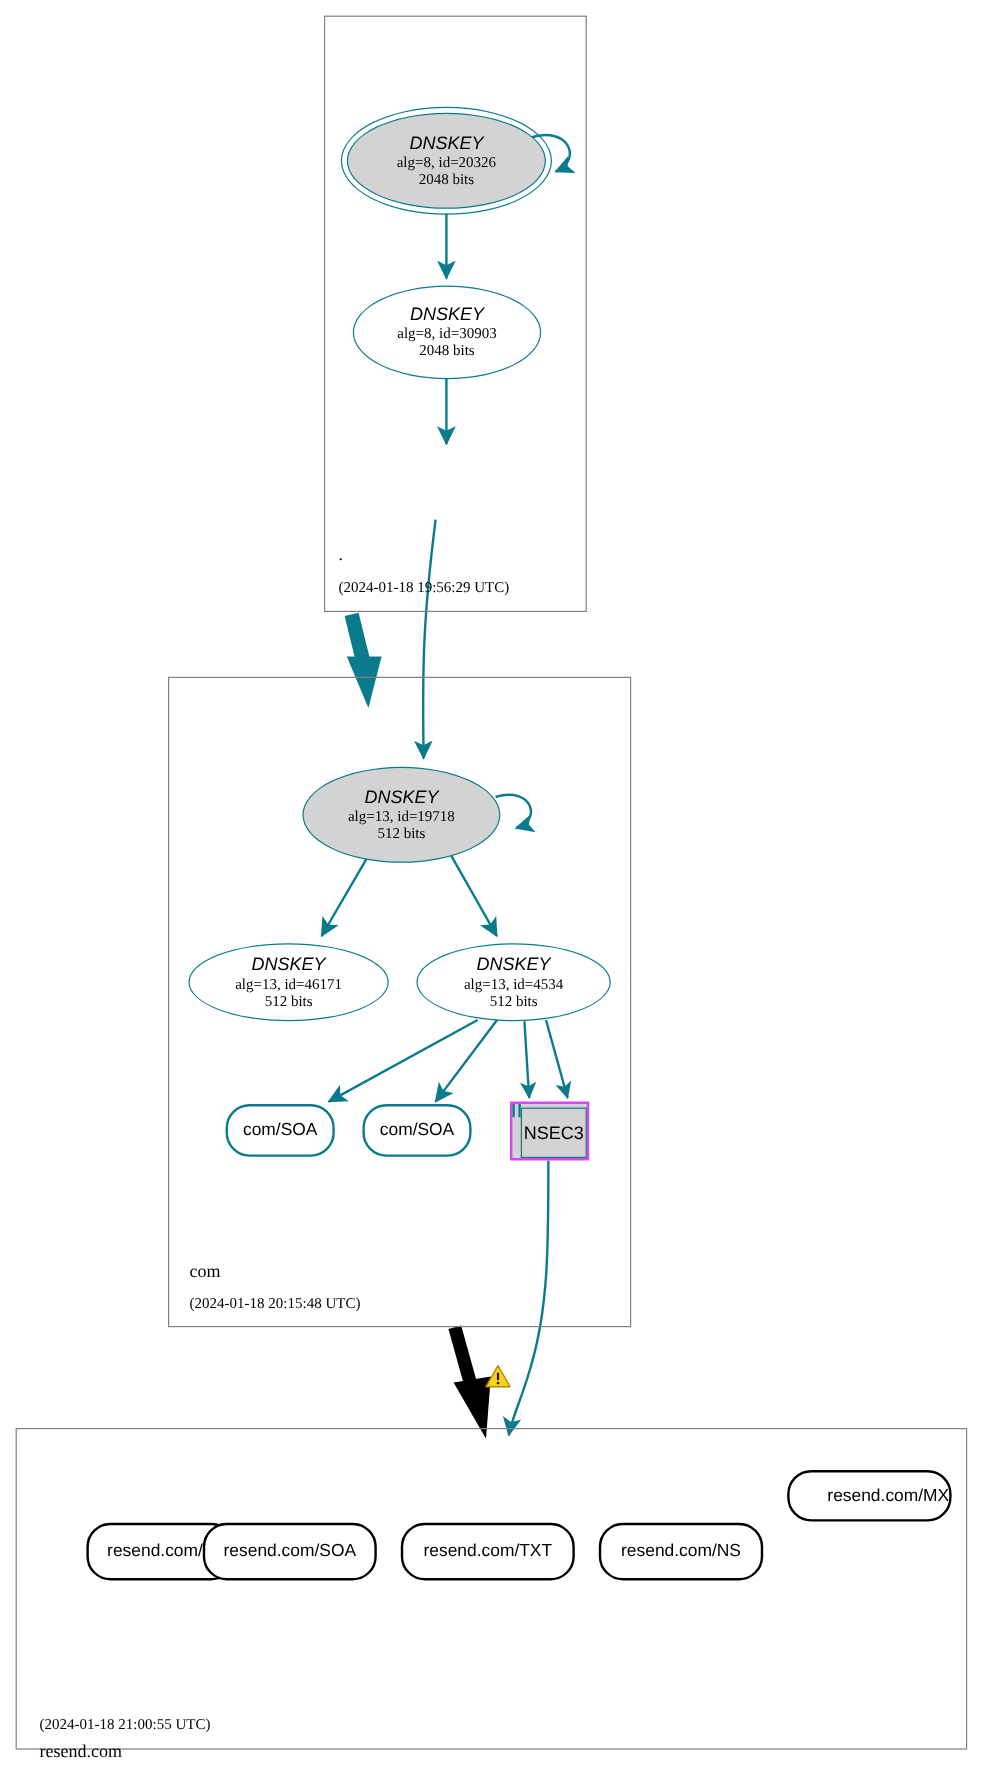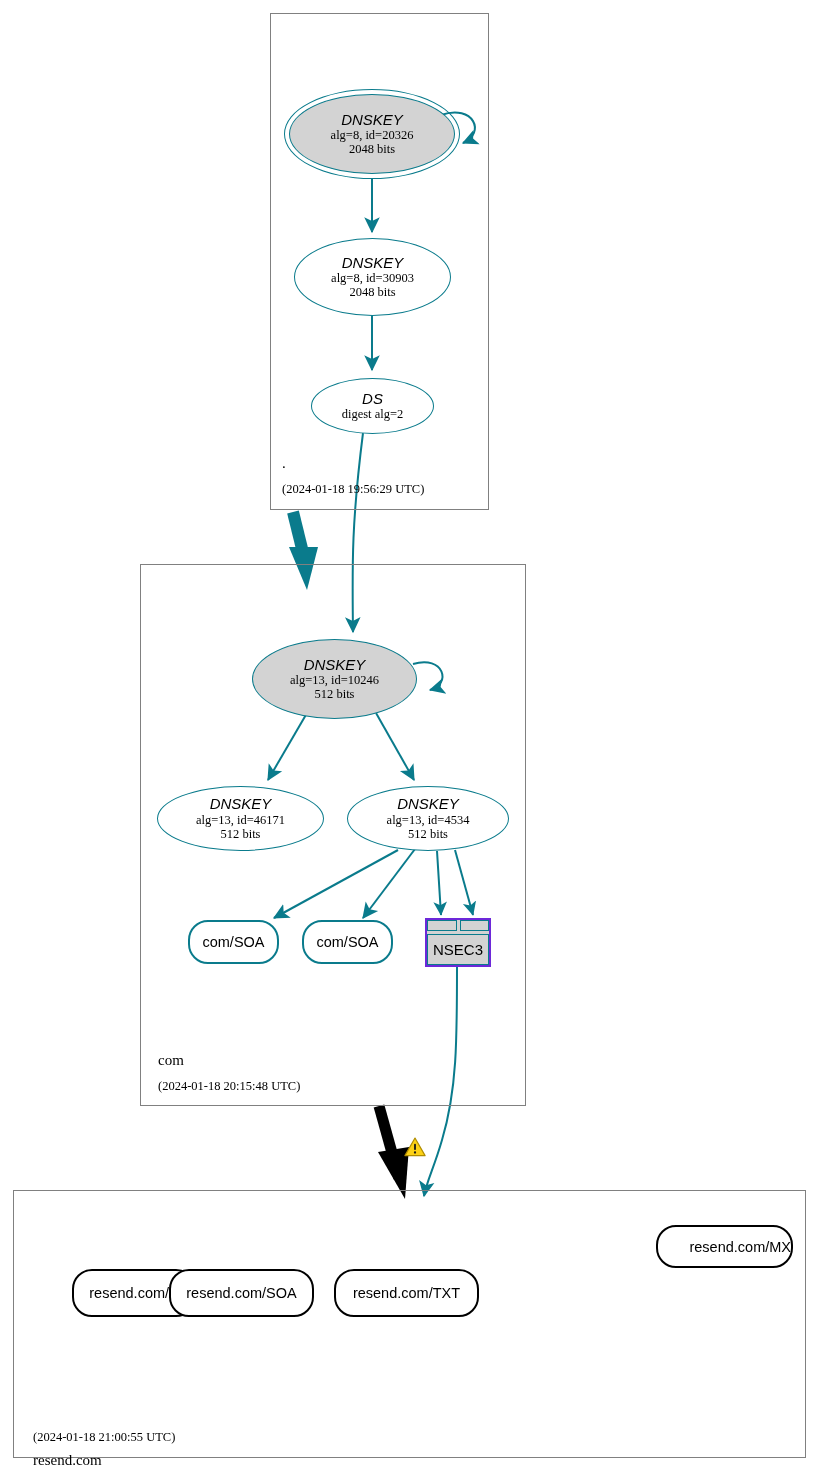--- a/index.html
+++ b/index.html
@@ -90,24 +90,24 @@
     font-size: 14.5px;
     color: #000000;
     white-space: nowrap;
   }
   .node-rrset.insecure { border-color: #000000; }
 
   
   .node-nsec3 {
     position: absolute;
     box-sizing: border-box;
-    border: 2px solid #6d28d9;
+    border: 2px solid #d946ef;
     background: #d3d3d3;
     display: flex;
-    flex-direction: column;
+    flex-direction: row;
     padding: 0;
   }
   .nsec3-head {
     display: flex;
     height: 11px;
     gap: 3px;
   }
   .nsec3-head > span {
     flex: 1;
     background: #d3d3d3;
@@ -225,28 +225,24 @@
     <span class="t2">alg=8, id=20326</span>
     <span class="t3">2048 bits</span>
   </div>
 
   <div class="node-ellipse" style="left:294px; top:238px; width:157px; height:78px;">
     <span class="t1">DNSKEY</span>
     <span class="t2">alg=8, id=30903</span>
     <span class="t3">2048 bits</span>
   </div>
 
-  <div class="node-ellipse" style="left:311px; top:378px; width:123px; height:56px;">
-    <span class="t1">DS</span>
-    <span class="t2">digest alg=2</span>
-  </div>
 
   <div class="node-ellipse ksk" style="left:252px; top:639px; width:165px; height:80px;">
     <span class="t1">DNSKEY</span>
-    <span class="t2">alg=13, id=10246</span>
+    <span class="t2">alg=13, id=19718</span>
     <span class="t3">512 bits</span>
   </div>
 
   <div class="node-ellipse" style="left:157px; top:786px; width:167px; height:65px;">
     <span class="t1">DNSKEY</span>
     <span class="t2">alg=13, id=46171</span>
     <span class="t3">512 bits</span>
   </div>
 
   <div class="node-ellipse" style="left:347px; top:786px; width:162px; height:65px;">
@@ -279,17 +275,20 @@
 
   <div class="node-rrset insecure" style="left:24px; top:1269px; width:124px; height:48px;margin-left:48px;">
     <span>resend.com/A</span>
   </div>
   <div class="node-rrset insecure" style="left:334px; top:1269px; width:145px; height:48px;">
     <span>resend.com/TXT</span>
   </div>
   <div class="node-rrset insecure" style="left:169px; top:1269px; width:145px; height:48px;">
     <span>resend.com/SOA</span>
   </div>
+  <div class="node-rrset insecure" style="left:499px; top:1269px; width:137px; height:48px;">
+    <span>resend.com/NS</span>
+  </div>
   <div class="node-rrset insecure" style="left:656px; top:1225px; width:137px; height:43px;justify-content:flex-end;">
     <span>resend.com/MX</span>
   </div>
 
 </div>
 
 </body></html>

